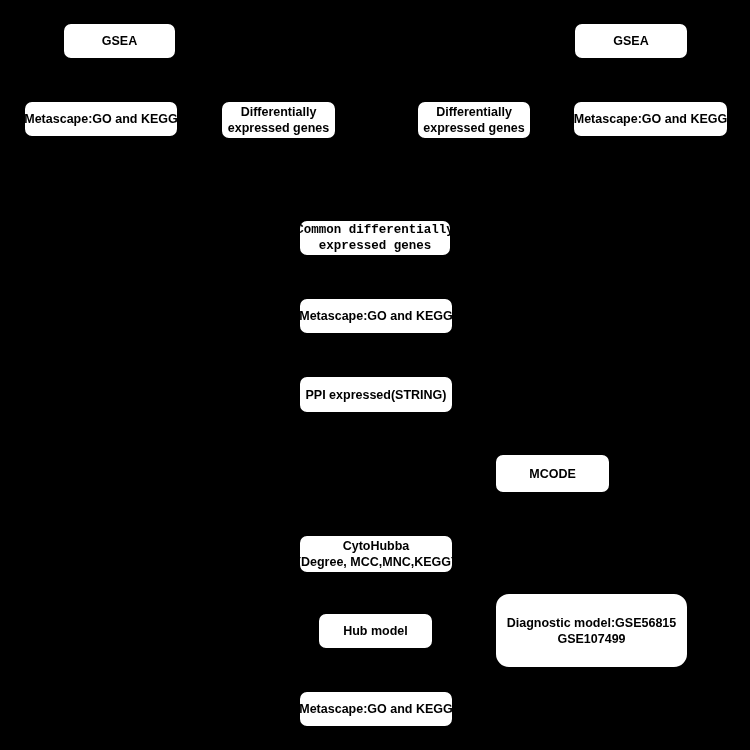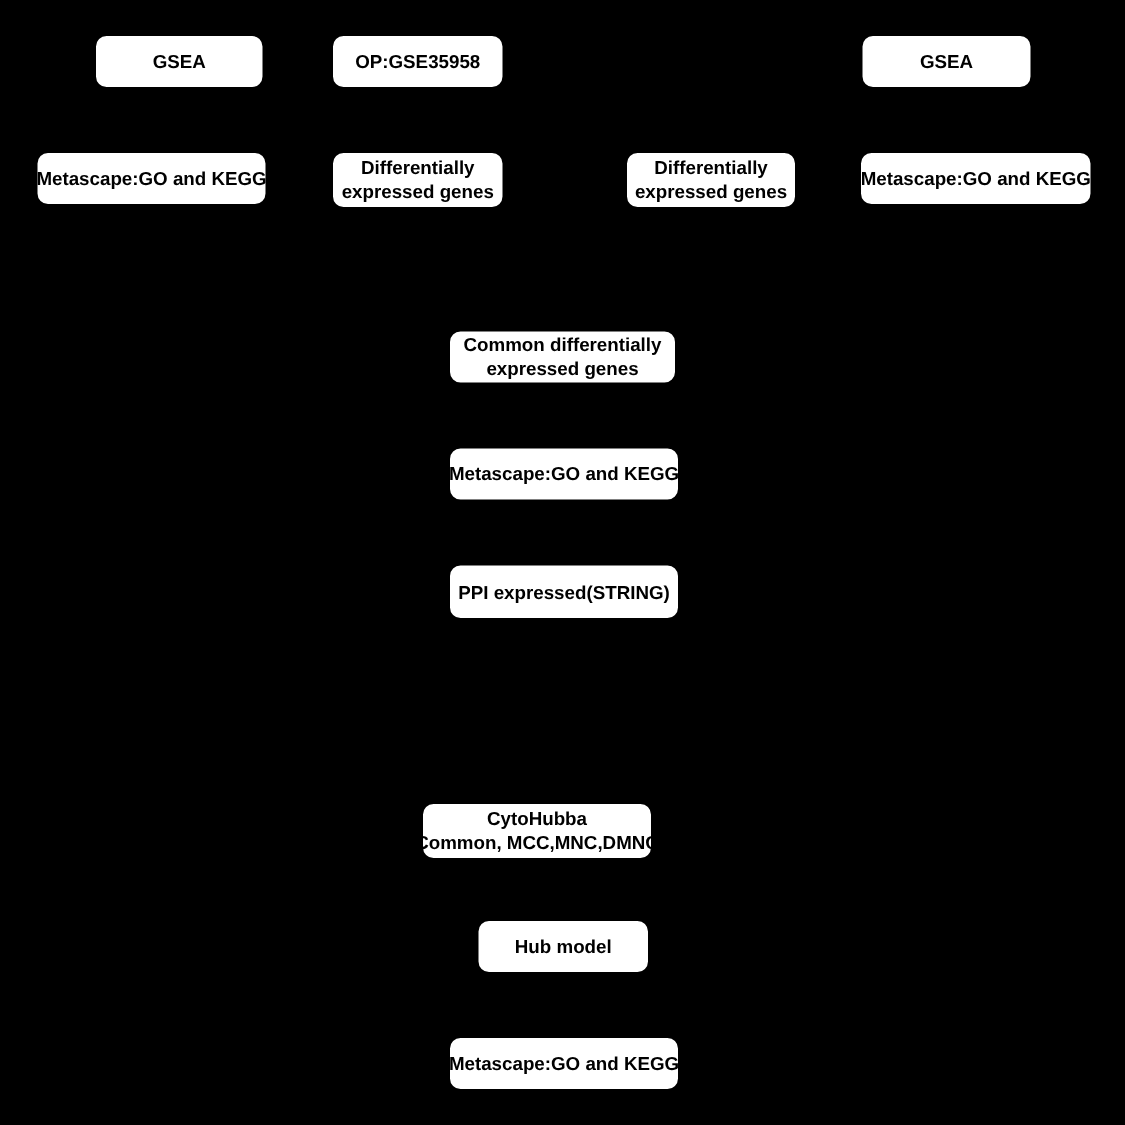--- a/index.html
+++ b/index.html
@@ -89,56 +89,60 @@
     <path d="M 375 575 L 375 608" stroke="#000" stroke-width="3" fill="none" marker-end="url(#arrow)"></path>
 
     <path d="M 437 631 L 490 631" stroke="#000" stroke-width="3" fill="none" marker-end="url(#arrow)"></path>
 
     <path d="M 375 653 L 375 686" stroke="#000" stroke-width="3" fill="none" marker-end="url(#arrow)"></path>
   </svg>
 
   <div class="node" style="left:61px; top:21px; width:117px; height:40px;">
     <span>GSEA</span>
   </div>
-  <div class="node" style="left:219px; top:21px; width:119px; height:40px;">
-    <span>OP:GSE35958</span>
-  </div>
   <div class="node" style="left:572px; top:21px; width:118px; height:40px;">
     <span>GSEA</span>
   </div>
 
   <div class="node" style="left:22px; top:99px; width:158px; height:40px;">
     <span>Metascape:GO and KEGG</span>
   </div>
   <div class="node" style="left:219px; top:99px; width:119px; height:42px;">
     <span>Differentially</span>
     <span>expressed genes</span>
   </div>
   <div class="node" style="left:415px; top:99px; width:118px; height:42px;">
     <span>Differentially</span>
     <span>expressed genes</span>
   </div>
   <div class="node" style="left:571px; top:99px; width:159px; height:40px;">
     <span>Metascape:GO and KEGG</span>
   </div>
 
-  <div class="node" style="left:297px; top:218px; width:156px; height:40px;">
+  <div class="node" style="left:297px; top:218px; width:156px; height:40px;font-family:Liberation Mono, monospace;">
     <span>Common differentially</span>
     <span>expressed genes</span>
   </div>
   <div class="node" style="left:297px; top:296px; width:158px; height:40px;">
     <span>Metascape:GO and KEGG</span>
   </div>
   <div class="node" style="left:297px; top:374px; width:158px; height:41px;">
     <span>PPI expressed(STRING)</span>
   </div>
-  <div class="node" style="left:279px; top:533px; width:158px; height:42px;text-align:center;">
+  <div class="node" style="left:493px; top:452px; width:119px; height:43px;">
+    <span>MCODE</span>
+  </div>
+  <div class="node" style="left:297px; top:533px; width:158px; height:42px;text-align:center;">
     <span>CytoHubba</span>
-    <span>(Common, MCC,MNC,DMNC)</span>
+    <span>(Degree, MCC,MNC,KEGG)</span>
   </div>
   <div class="node" style="left:316px; top:611px; width:119px; height:40px;">
     <span>Hub model</span>
+  </div>
+  <div class="node big-radius" style="left:493px; top:591px; width:197px; height:79px;">
+    <span>Diagnostic model:GSE56815</span>
+    <span>GSE107499</span>
   </div>
   <div class="node" style="left:297px; top:689px; width:158px; height:40px;">
     <span>Metascape:GO and KEGG</span>
   </div>
 
 </div>
 
 </body></html>

